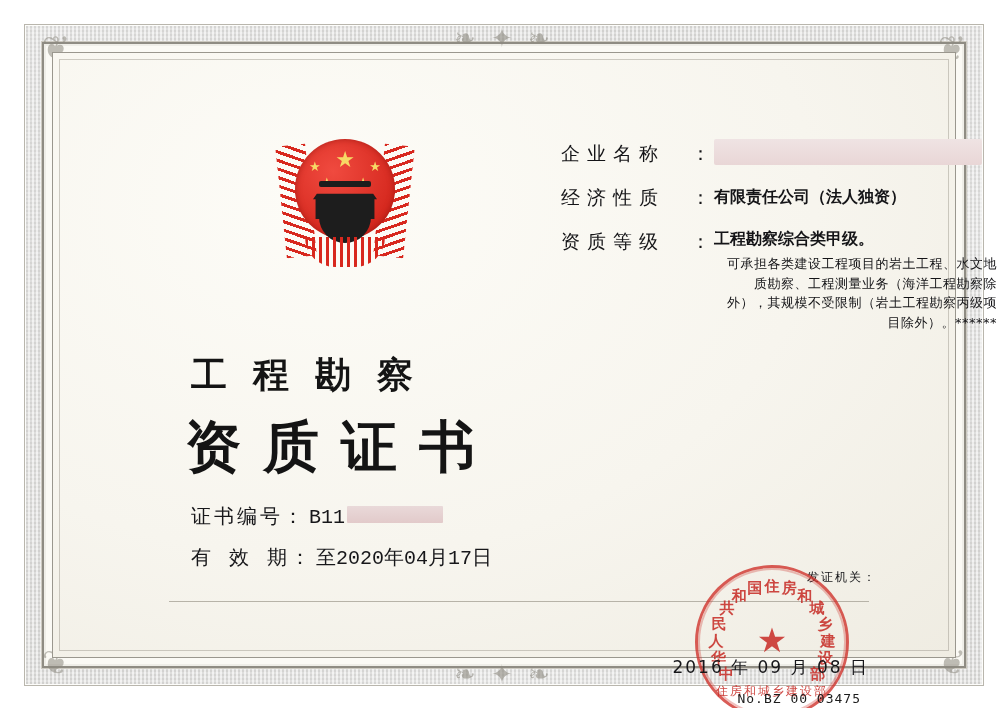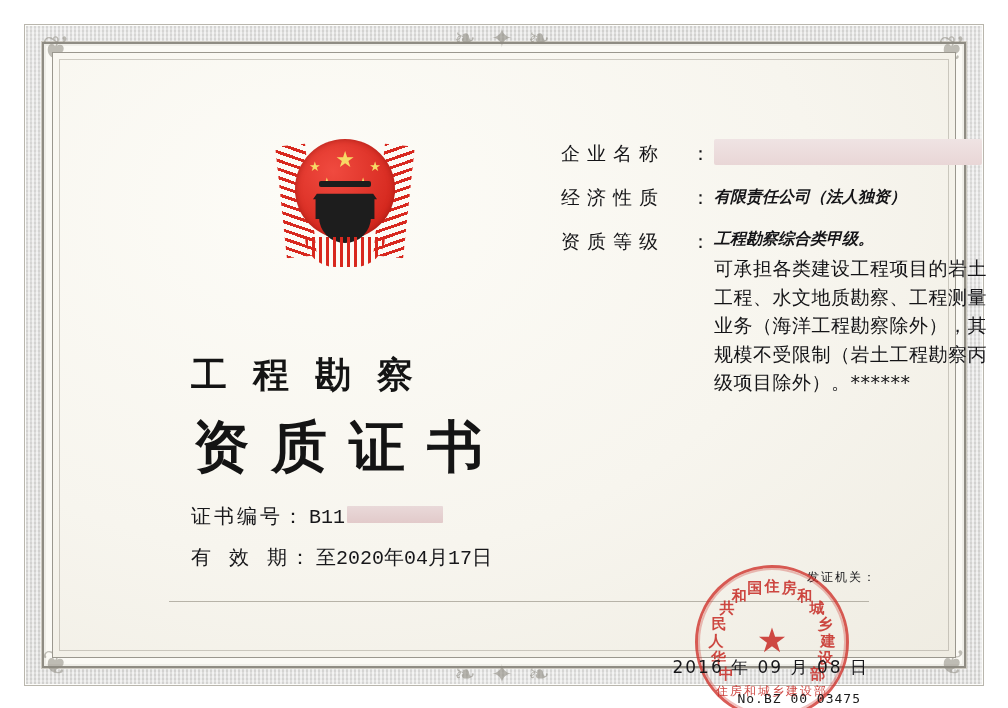--- a/index.html
+++ b/index.html
@@ -187,21 +187,21 @@
     letter-spacing: 26px;
     text-align: left;
     margin-left: 8px;
   }
   .title-line2 {
     font-family: "DejaVu Sans", sans-serif;
     font-size: 56px;
     font-weight: bold;
     letter-spacing: 22px;
     margin-top: 10px;
-    margin-left: 10px;
+    margin-left: 2px;
   }
 
   
   .left-fields {
     position: absolute;
     left: 78px; top: 390px;
     width: 420px;
     font-family: Liberation Mono, monospace;
     color: #17171a;
   }
@@ -256,36 +256,37 @@
     margin-bottom: 18px;
     margin-top: 8px;
   }
   .rf-label {
     font-size: 19px;
     letter-spacing: 7px;
     white-space: nowrap;
     min-width: 132px;
   }
   .rf-colon { font-size: 19px; margin: 0 4px 0 -2px; }
-  .rf-value { font-size: 17px; padding-top: 2px; font-style: italic; }
+  .rf-value { font-size: 17px; padding-top: 2px; }
   .name-redact {
     display: inline-block;
     width: 268px;
     height: 26px;
     background: linear-gradient(180deg,#efe3e3,#e9d6d6);
     border-radius: 2px;
     margin-top: -2px;
   }
   .rf-value.bold { font-weight: bold; font-size: 16px; }
   .scope {
-    font-size: 19px;
+    font-size: 13px;
     line-height: 1.5;
     letter-spacing: 0.5px;
     margin-top: 4px;
     max-width: 290px;
+    text-align: right;
   }
 
   
   .authority {
     position: absolute;
     right: 18px;
     top: 456px;
     font-family: Liberation Serif, serif;
     font-size: 12px;
     letter-spacing: 2px;

